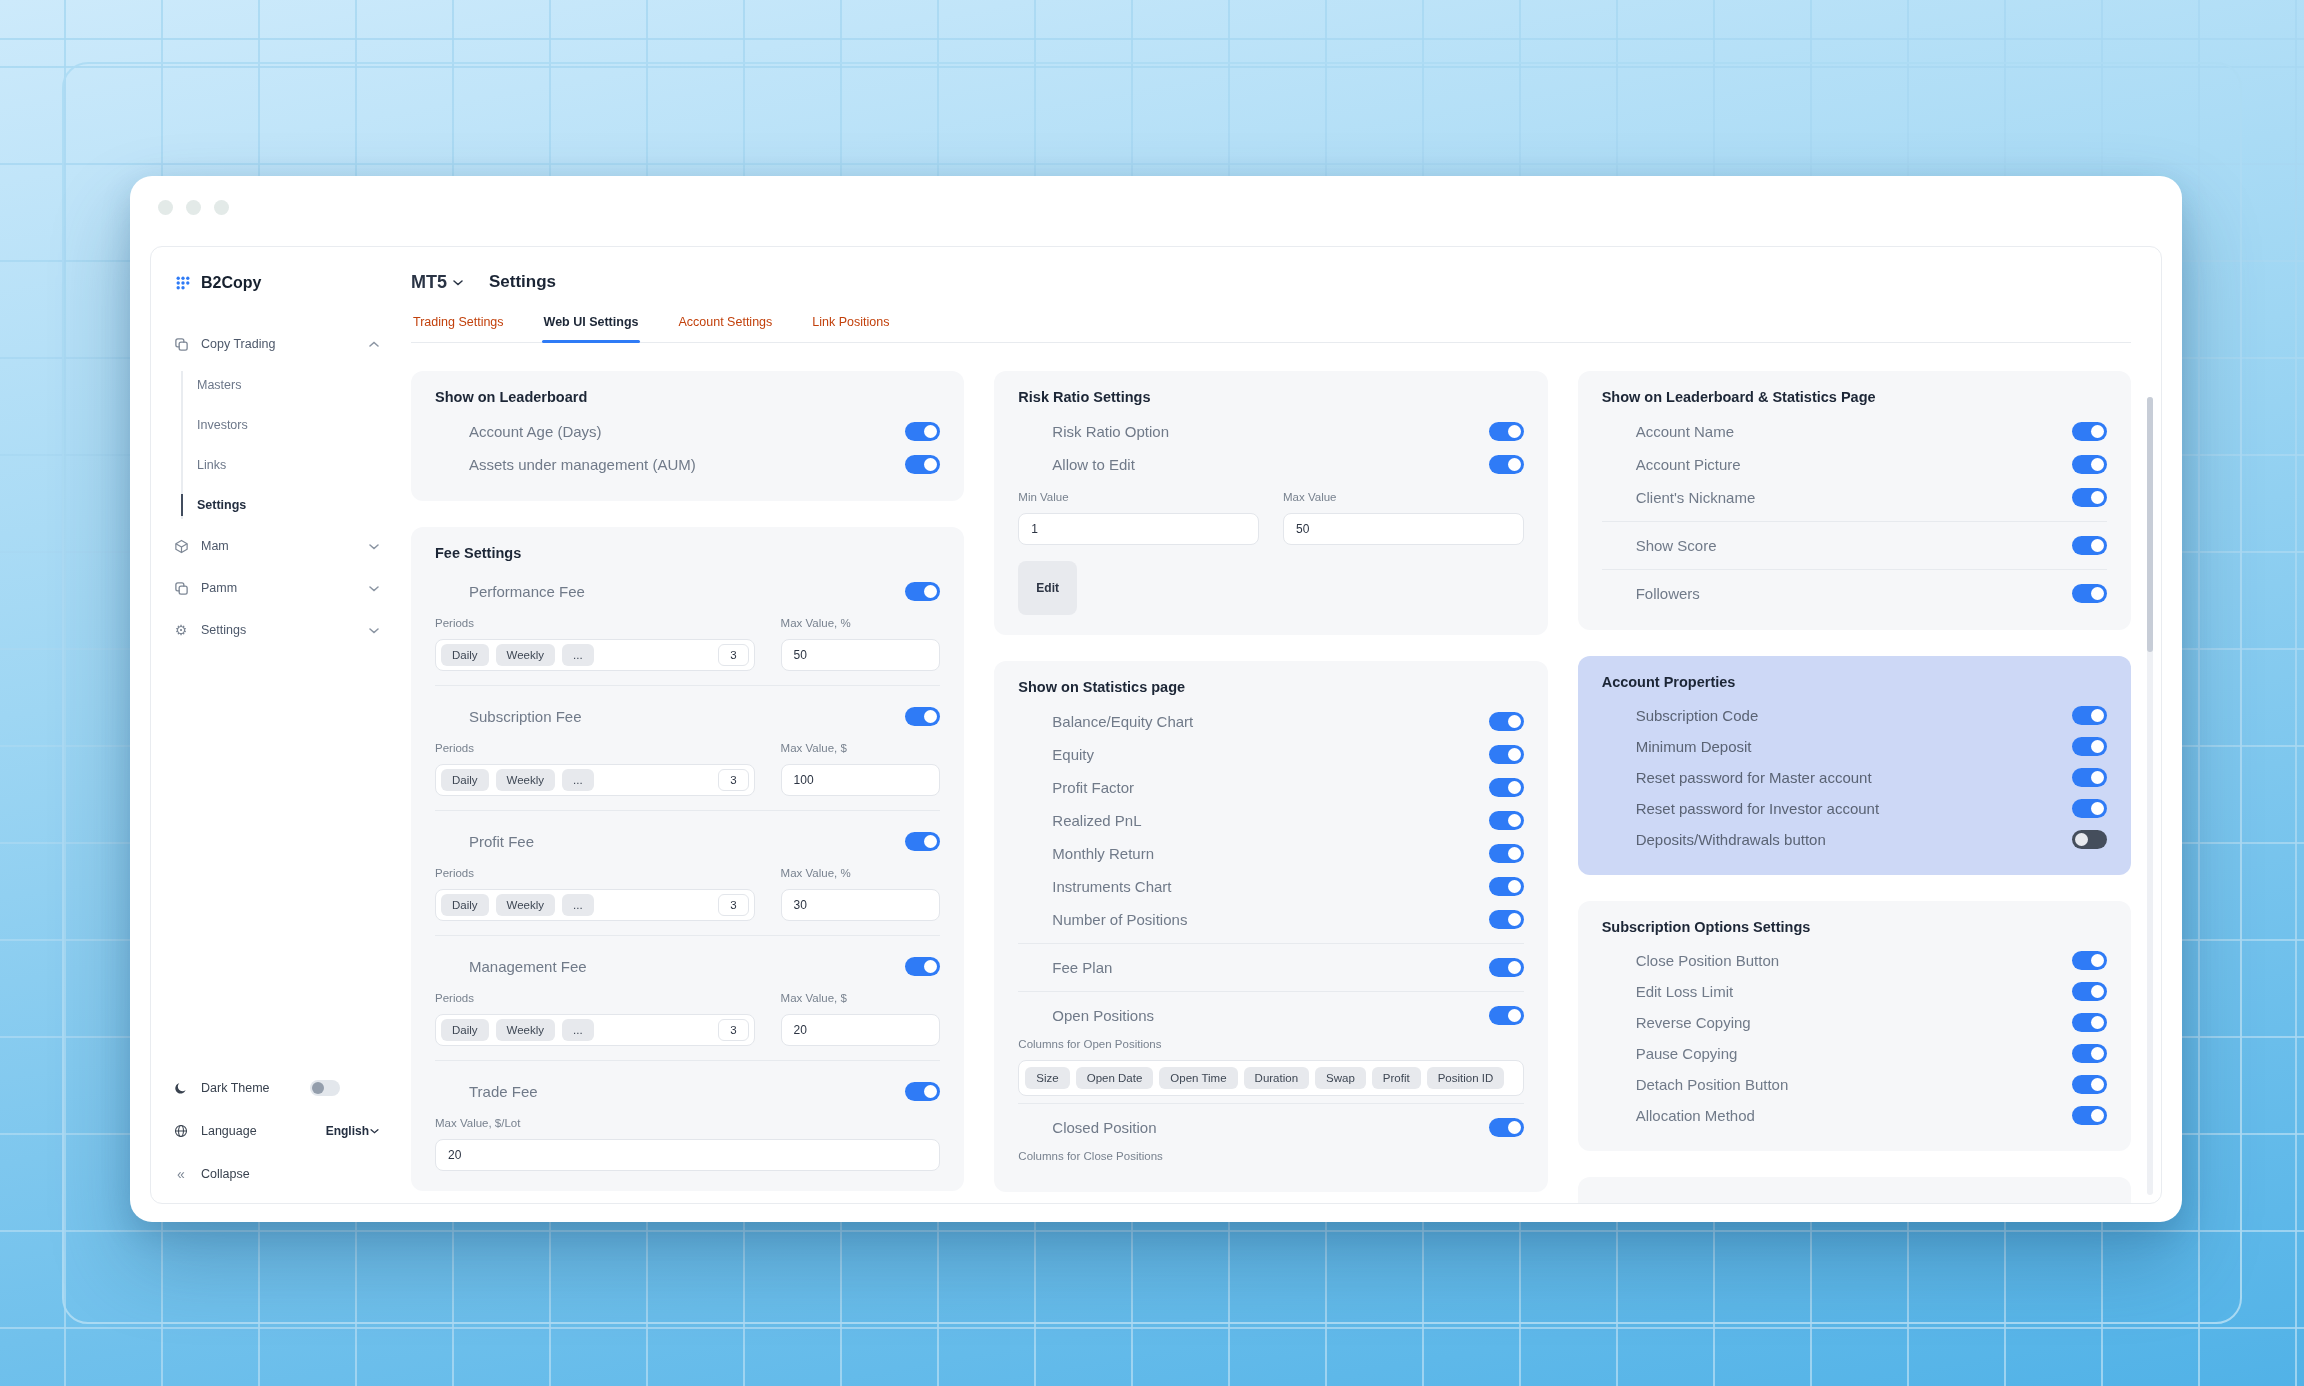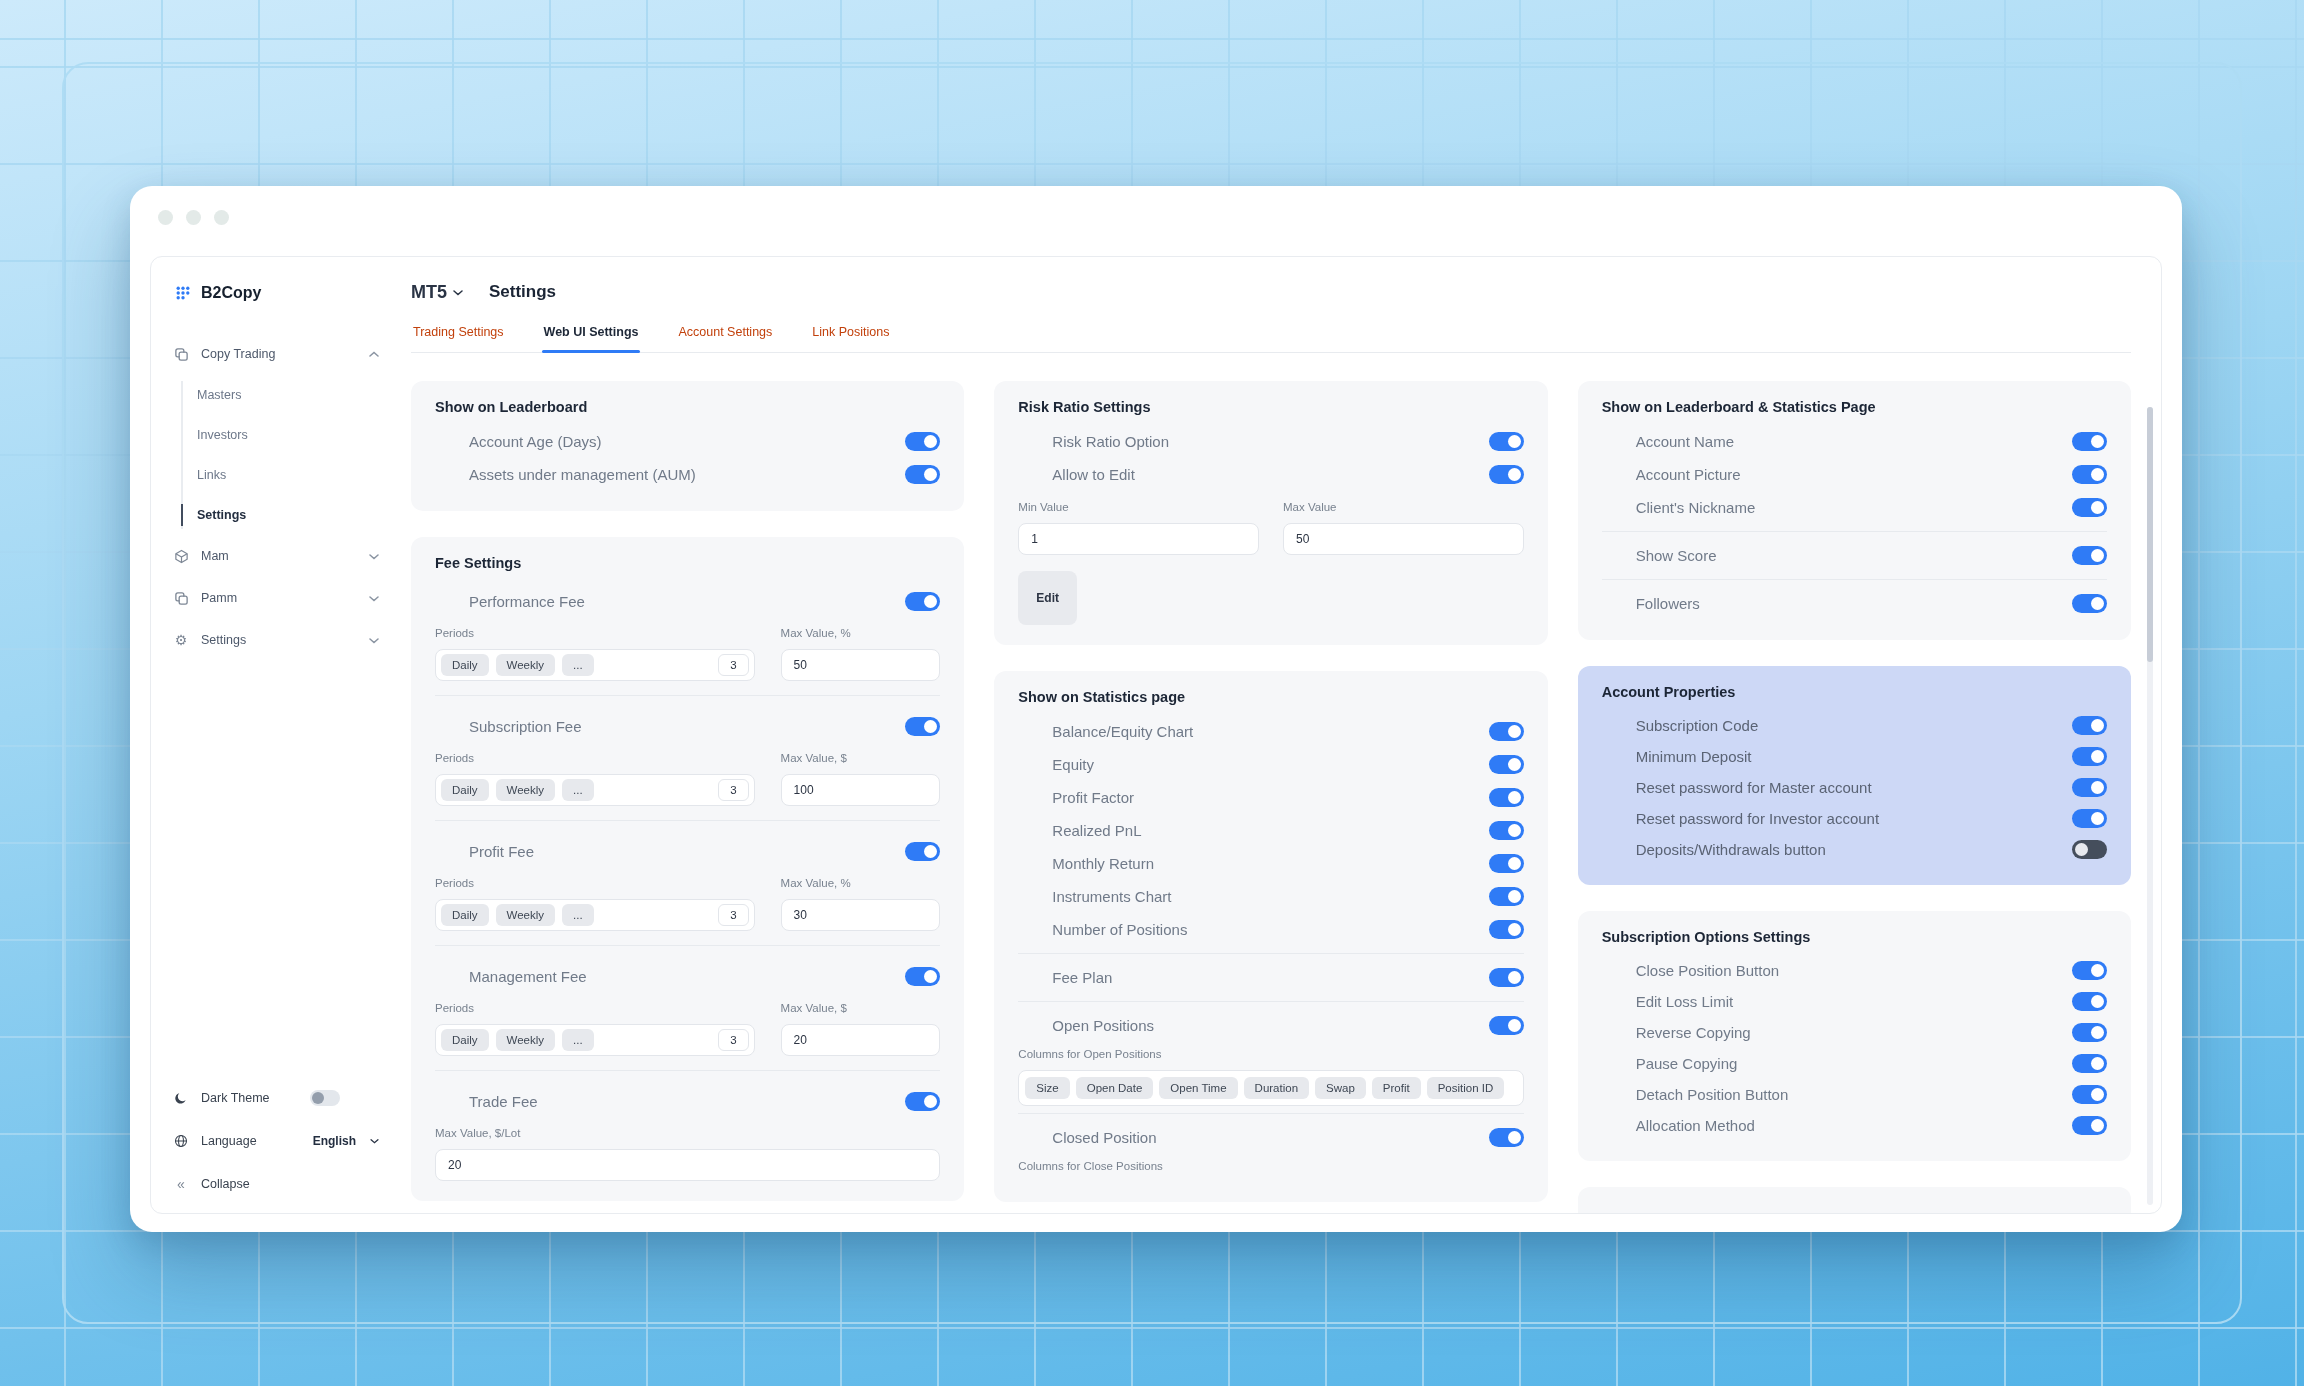--- a/index.html
+++ b/index.html
@@ -12,21 +12,21 @@
   .grid-layer {
     position:absolute; inset:0;
     background-image:
       repeating-linear-gradient(to right, rgba(168,216,242,.85) 0 2px, transparent 2px 97px),
       repeating-linear-gradient(to bottom, rgba(168,216,242,.85) 0 2px, transparent 2px 97px);
     background-position: 64px 66px;
   }
   .grid-frame { position:absolute; inset:62px; border:2px solid rgba(173,219,243,.95); border-radius:26px; }
 
   .window {
-    position:absolute; left:130px; top:186px; width:2052px; height:1046px;
+    position:absolute; left:130px; top:176px; width:2052px; height:1046px;
     background:#fff; border-radius:22px;
     box-shadow: 0 40px 80px rgba(23,74,114,.32), 0 10px 30px rgba(23,74,114,.18);
   }
   .dots { position:absolute; left:28px; top:24px; display:flex; gap:13px; }
   .dot { width:15px; height:15px; border-radius:50%; background:#e3eae8; }
 
   .panel {
     position:absolute; left:20px; top:70px; right:20px; bottom:18px;
     border:1px solid #e9ecf0; border-radius:12px; background:#fff;
     display:flex; overflow:hidden;
@@ -40,21 +40,21 @@
   .nav-item { display:flex; align-items:center; gap:12px; height:42px; padding:0 22px; color:#4d586a; cursor:pointer; }
   .nav-item .chev { margin-left:auto; color:#8a94a2; display:flex; }
   .icon { display:flex; align-items:center; justify-content:center; width:16px; color:#7d8795; font-size:14px; }
   .subnav { margin-left:30px; padding-left:16px; position:relative; }
   .subnav::before { content:""; position:absolute; left:0; top:6px; bottom:6px; width:2px; background:#e9ecf0; }
   .subitem { height:40px; display:flex; align-items:center; color:#6c7789; font-size:12.5px; position:relative; cursor:pointer; }
   .subitem.active { color:#232e40; font-weight:700; }
   .subitem.active::before { content:""; position:absolute; left:-16px; top:9px; bottom:9px; width:2px; background:#414c5e; }
   .side-footer { margin-top:auto; padding:0 22px;text-align:right; }
   .footer-row { display:flex; align-items:center; gap:12px; height:43px; font-size:12.5px; color:#39424f; cursor:pointer; }
-  .lang-value { margin-left:auto; display:flex; align-items:center; gap:14px; color:#232e40; font-weight:600; font-size:12px;padding-left:35px; }
+  .lang-value { margin-left:auto; display:flex; align-items:center; gap:1px; color:#232e40; font-weight:600; font-size:12px;padding-left:35px; }
 
   
   .main { flex:1; position:relative; padding:20px 30px 0 10px; display:flex; flex-direction:column; overflow:hidden; min-width:0; }
   .main-header { display:flex; align-items:center; gap:26px; height:30px; }
   .account-select { display:flex; align-items:center; gap:6px; font-size:18px; font-weight:600; color:#2a3445; cursor:pointer; }
   .page-title { font-size:17px; font-weight:700; color:#1b2535; }
   .tabs { display:flex; gap:36px; margin-top:10px; border-bottom:1px solid #e8ebef; }
   .tab { padding:8px 2px 13px; font-size:12.5px; color:#c2410c; position:relative; cursor:pointer; white-space:nowrap; }
   .tab.active { color:#1d2737; font-weight:700; }
   .tab.active::after { content:""; position:absolute; left:0; right:0; bottom:-1px; height:3px; background:#2f7bf6; border-radius:2px; }

